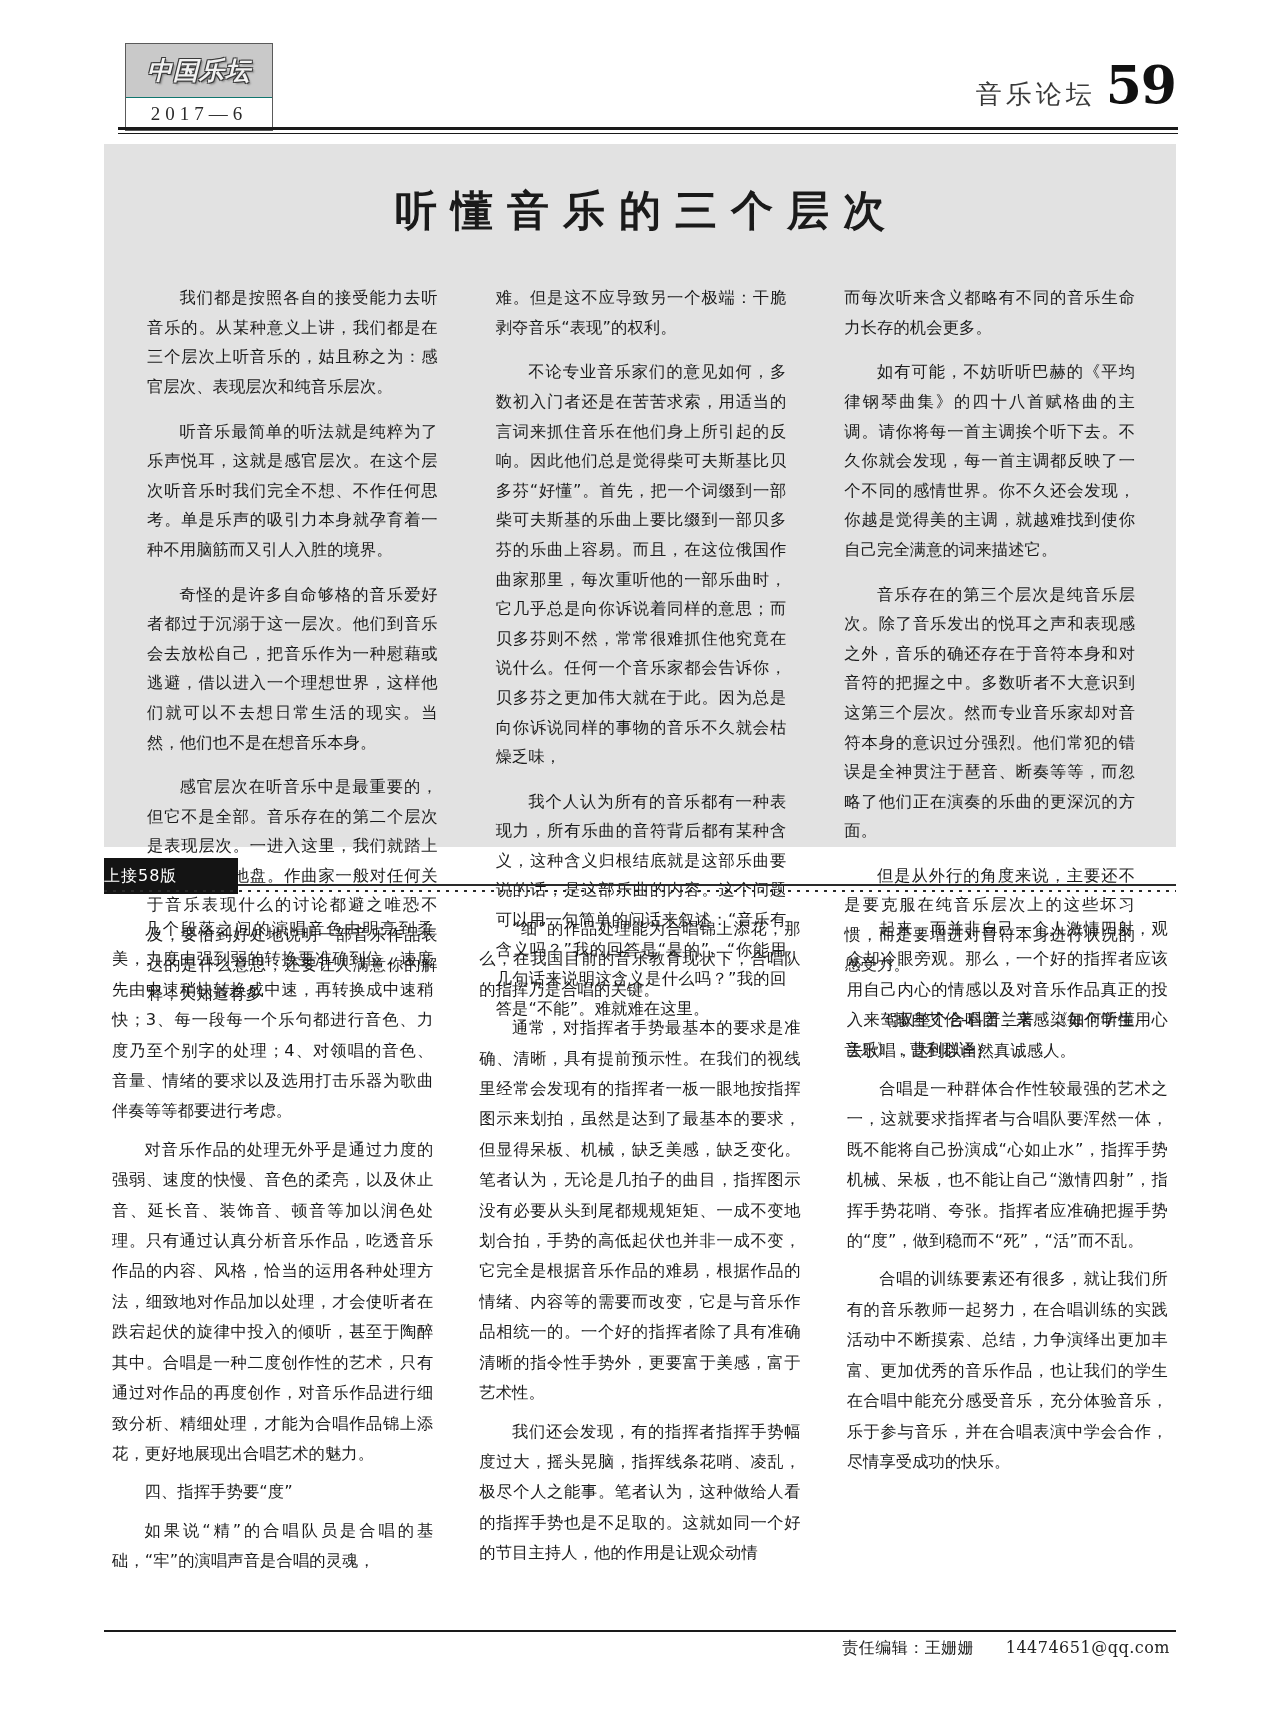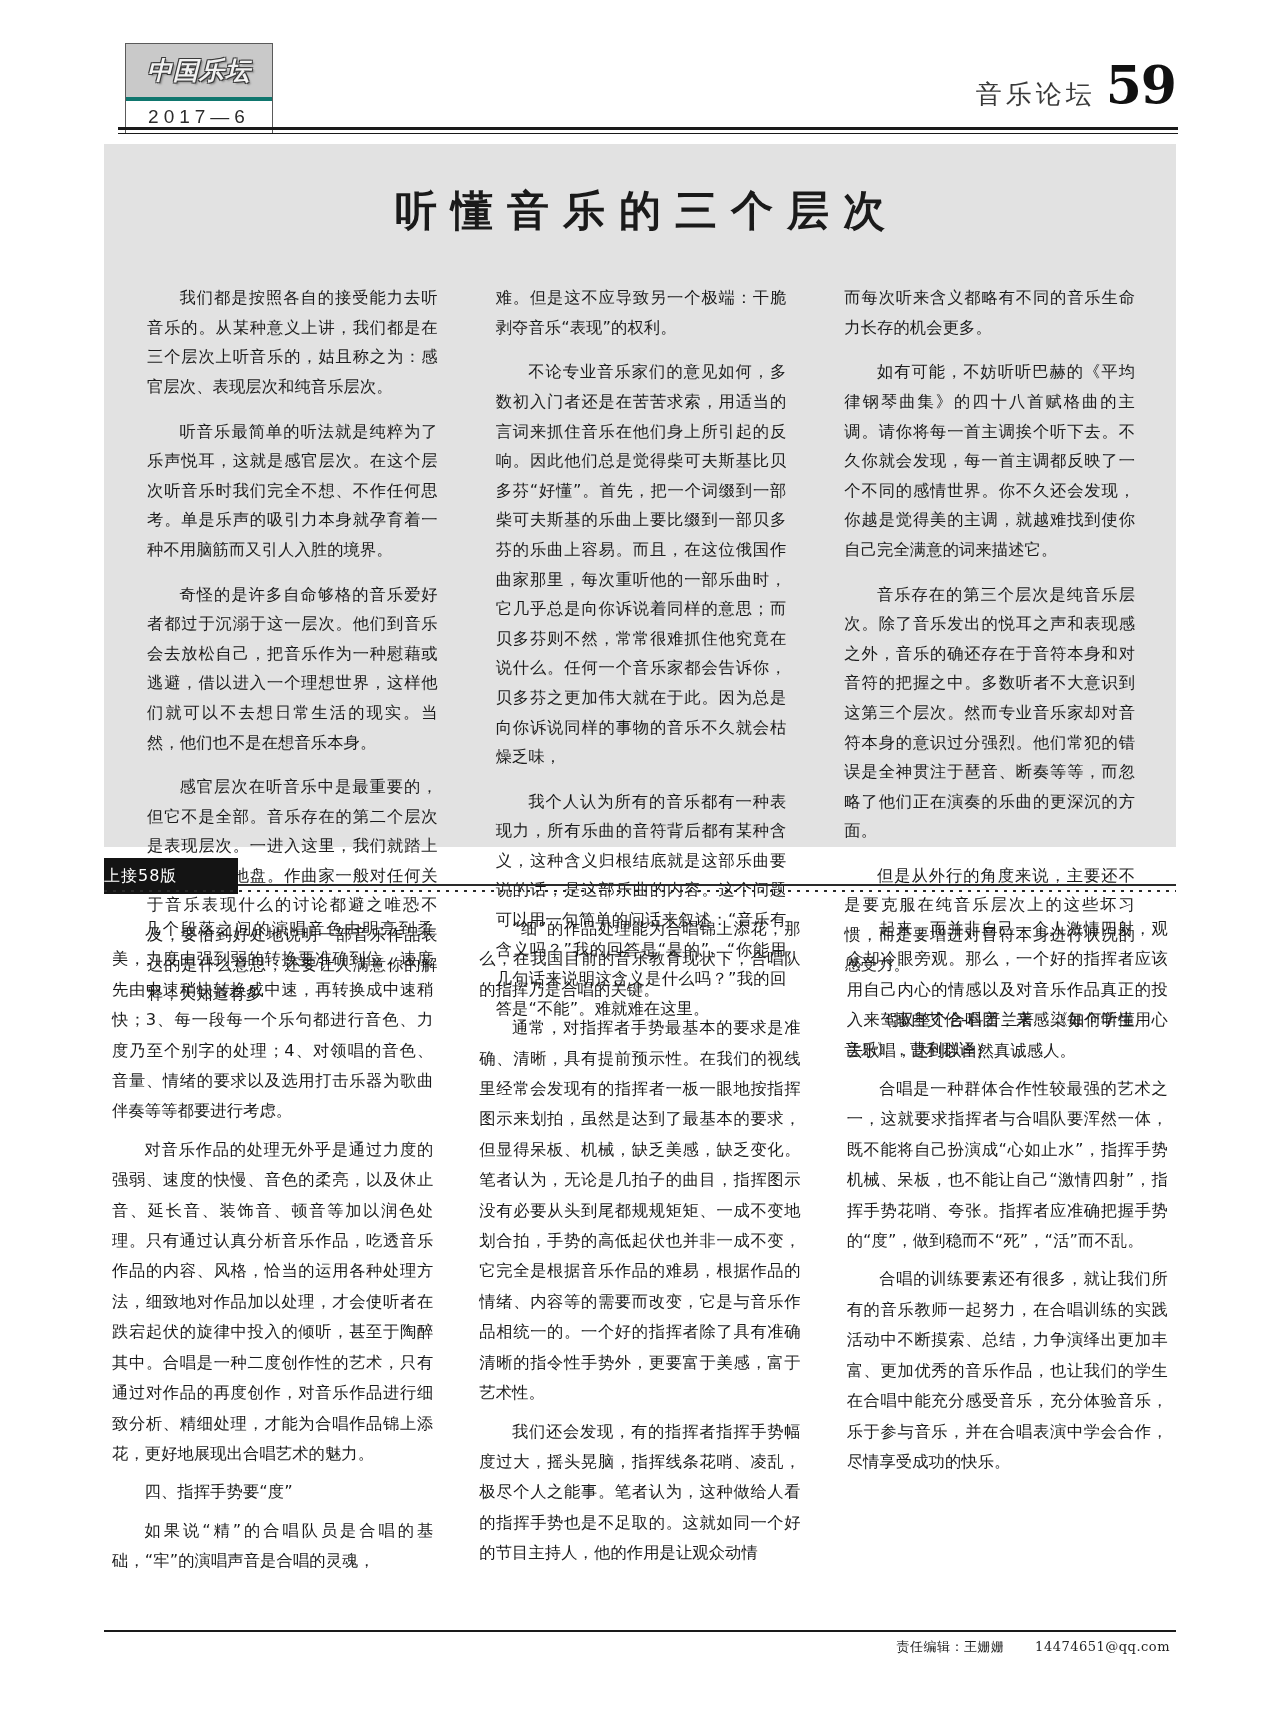--- a/index.html
+++ b/index.html
@@ -54,25 +54,25 @@
       -1px -1px 0 #3a3a3a,
        1px -1px 0 #3a3a3a,
       -1px  1px 0 #3a3a3a,
        1px  1px 0 #3a3a3a,
        2px  2px 2px rgba(0,0,0,.35);
     font-style: italic;
     white-space: nowrap;
     overflow: hidden;
   }
   .masthead-year {
-    border-top: 4px solid #0f766e;
+    border-top: 1px solid #0f766e;
     height: 32px;
     line-height: 32px;
     text-align: center;
-    font-family: Liberation Sans, sans-serif;
+    font-family: Liberation Serif, serif;
     font-size: 19px;
     letter-spacing: 5px;
     color: #2a2a2a;
   }
   .header-right {
     position: absolute;
     right: 112px;
     top: 62px;
     display: flex;
     align-items: baseline;
@@ -229,21 +229,21 @@
     left: 104px;
     top: 1630px;
     width: 1072px;
     border-top: 2px solid #1a1a1a;
   }
   .footer-credit {
     position: absolute;
     right: 110px;
     top: 1638px;
     font-family: "DejaVu Sans", "Liberation Sans", sans-serif;
-    font-size: 13px;
+    font-size: 16px;
     color: #222;
     letter-spacing: 0.5px;
     white-space: nowrap;
   }
   .footer-credit .email {
     font-family: "DejaVu Serif", "Liberation Serif", serif;
     margin-left: 26px;
   }
 </style>
 </head>

